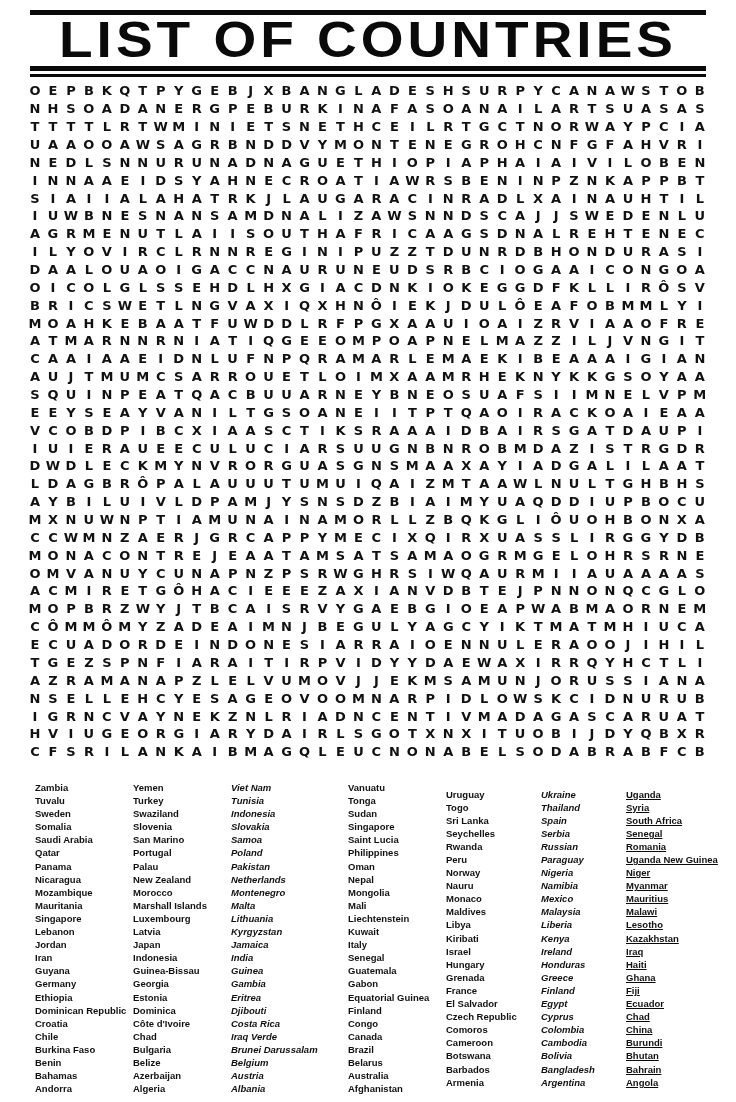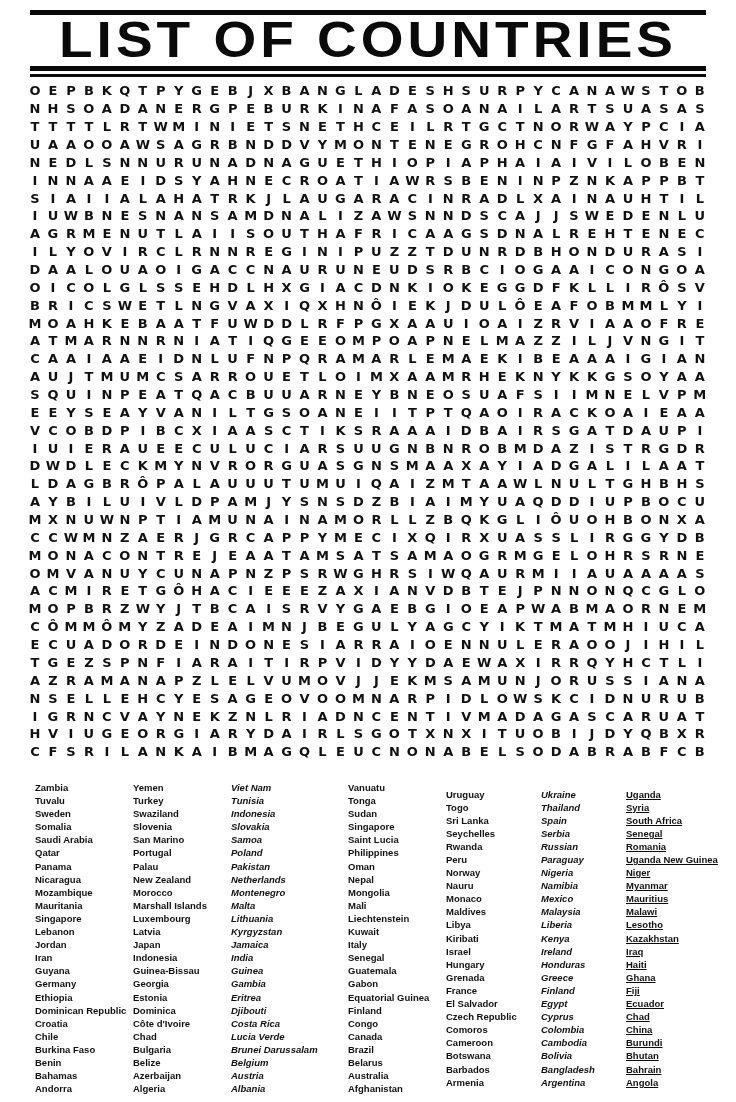--- a/index.html
+++ b/index.html
@@ -1688,21 +1688,21 @@
         <div class="witem">Malta</div>
         <div class="witem">Lithuania</div>
         <div class="witem">Kyrgyzstan</div>
         <div class="witem">Jamaica</div>
         <div class="witem">India</div>
         <div class="witem">Guinea</div>
         <div class="witem">Gambia</div>
         <div class="witem">Eritrea</div>
         <div class="witem">Djibouti</div>
         <div class="witem">Costa Rica</div>
-        <div class="witem">Lucia Verde</div>
+        <div class="witem">Iraq Verde</div>
         <div class="witem">Brunei Darussalam</div>
         <div class="witem">Belgium</div>
         <div class="witem">Austria</div>
         <div class="witem">Albania</div>
       </div>
       <div class="wcol wcol-3">
         <div class="witem">Vanuatu</div>
         <div class="witem">Tonga</div>
         <div class="witem">Sudan</div>
         <div class="witem">Singapore</div>

